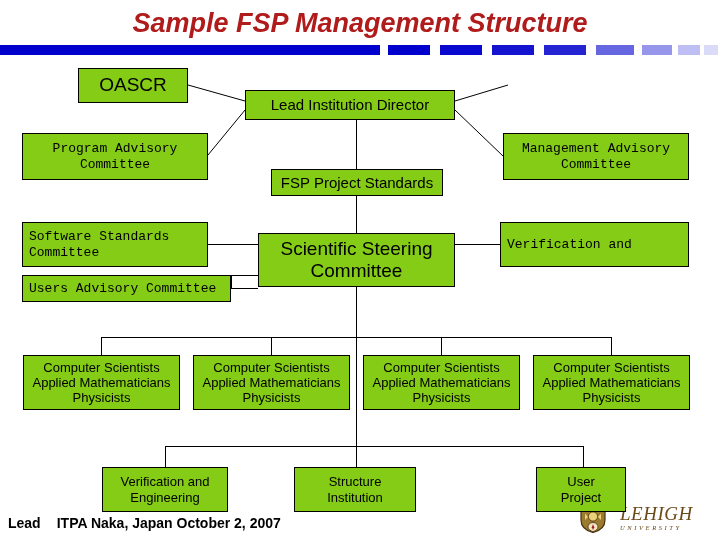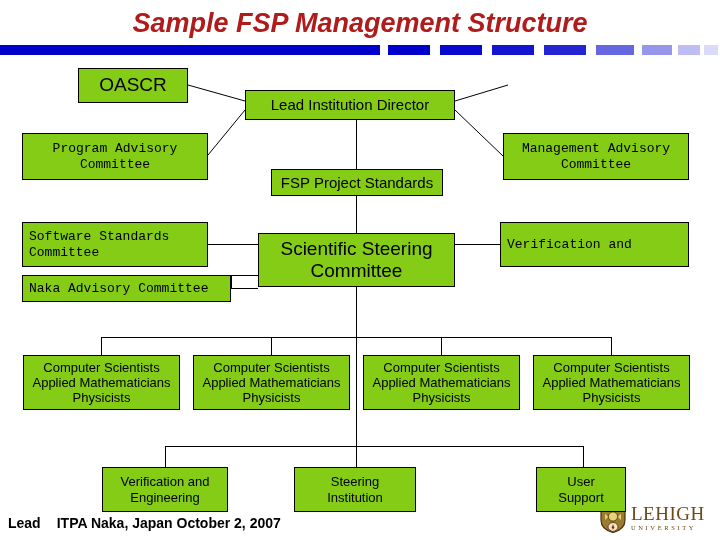--- a/index.html
+++ b/index.html
@@ -93,27 +93,28 @@
     font-size: 14px;
     font-weight: bold;
     color: #000000;
     white-space: nowrap;
   }
   #footer .slide-word { margin-right: 16px; }
 
   
   #logo {
     position: absolute;
-    left: 600px;
+    left: 580px;
     top: 500px;
     width: 112px;
     height: 36px;
     display: flex;
     align-items: center;
-    gap: 5px;
+    gap: 14px;
+    font-style: italic;
   }
   #crest {
     width: 26px;
     height: 30px;
     position: relative;
     flex: none;
   }
   .logo-text { display: flex; flex-direction: column; line-height: 1; }
   .logo-main {
     font-family: "Liberation Serif", serif;
@@ -213,21 +214,21 @@
   </div>
 
   <div class="box l small" style="left:22px; top:222px; width:186px; height:45px;">
     <span class="txt">
       <span>Software Standards</span><br>
       <span>Committee</span>
     </span>
   </div>
 
   <div class="box l small" style="left:22px; top:275px; width:209px; height:27px;">
-    <span class="txt">Naka Advisory Committee</span>
+    <span class="txt">Users Advisory Committee</span>
   </div>
 
   <div class="box c big" style="left:258px; top:233px; width:197px; height:54px;">
     <span class="txt">
       <span>Scientific Steering</span><br>
       <span>Committee</span>
     </span>
   </div>
 
   <div class="box l small" style="left:500px; top:222px; width:189px; height:45px;">
@@ -270,29 +271,29 @@
 
   <div class="box c tiny" style="left:102px; top:467px; width:126px; height:45px;">
     <span class="txt">
       <span>Verification and</span><br>
       <span>Engineering</span>
     </span>
   </div>
 
   <div class="box c tiny" style="left:294px; top:467px; width:122px; height:45px;">
     <span class="txt">
-      <span>Steering</span><br>
+      <span>Structure</span><br>
       <span>Institution</span>
     </span>
   </div>
 
   <div class="box c tiny" style="left:536px; top:467px; width:90px; height:45px;">
     <span class="txt">
       <span>User</span><br>
-      <span>Support</span>
+      <span>Project</span>
     </span>
   </div>
 
   <div id="footer">
     <span class="slide-word">Lead</span><span>ITPA Naka, Japan October 2, 2007</span>
   </div>
 
   <div id="logo">
     <div id="crest">
       <svg width="26" height="30" viewBox="0 0 26 30">

